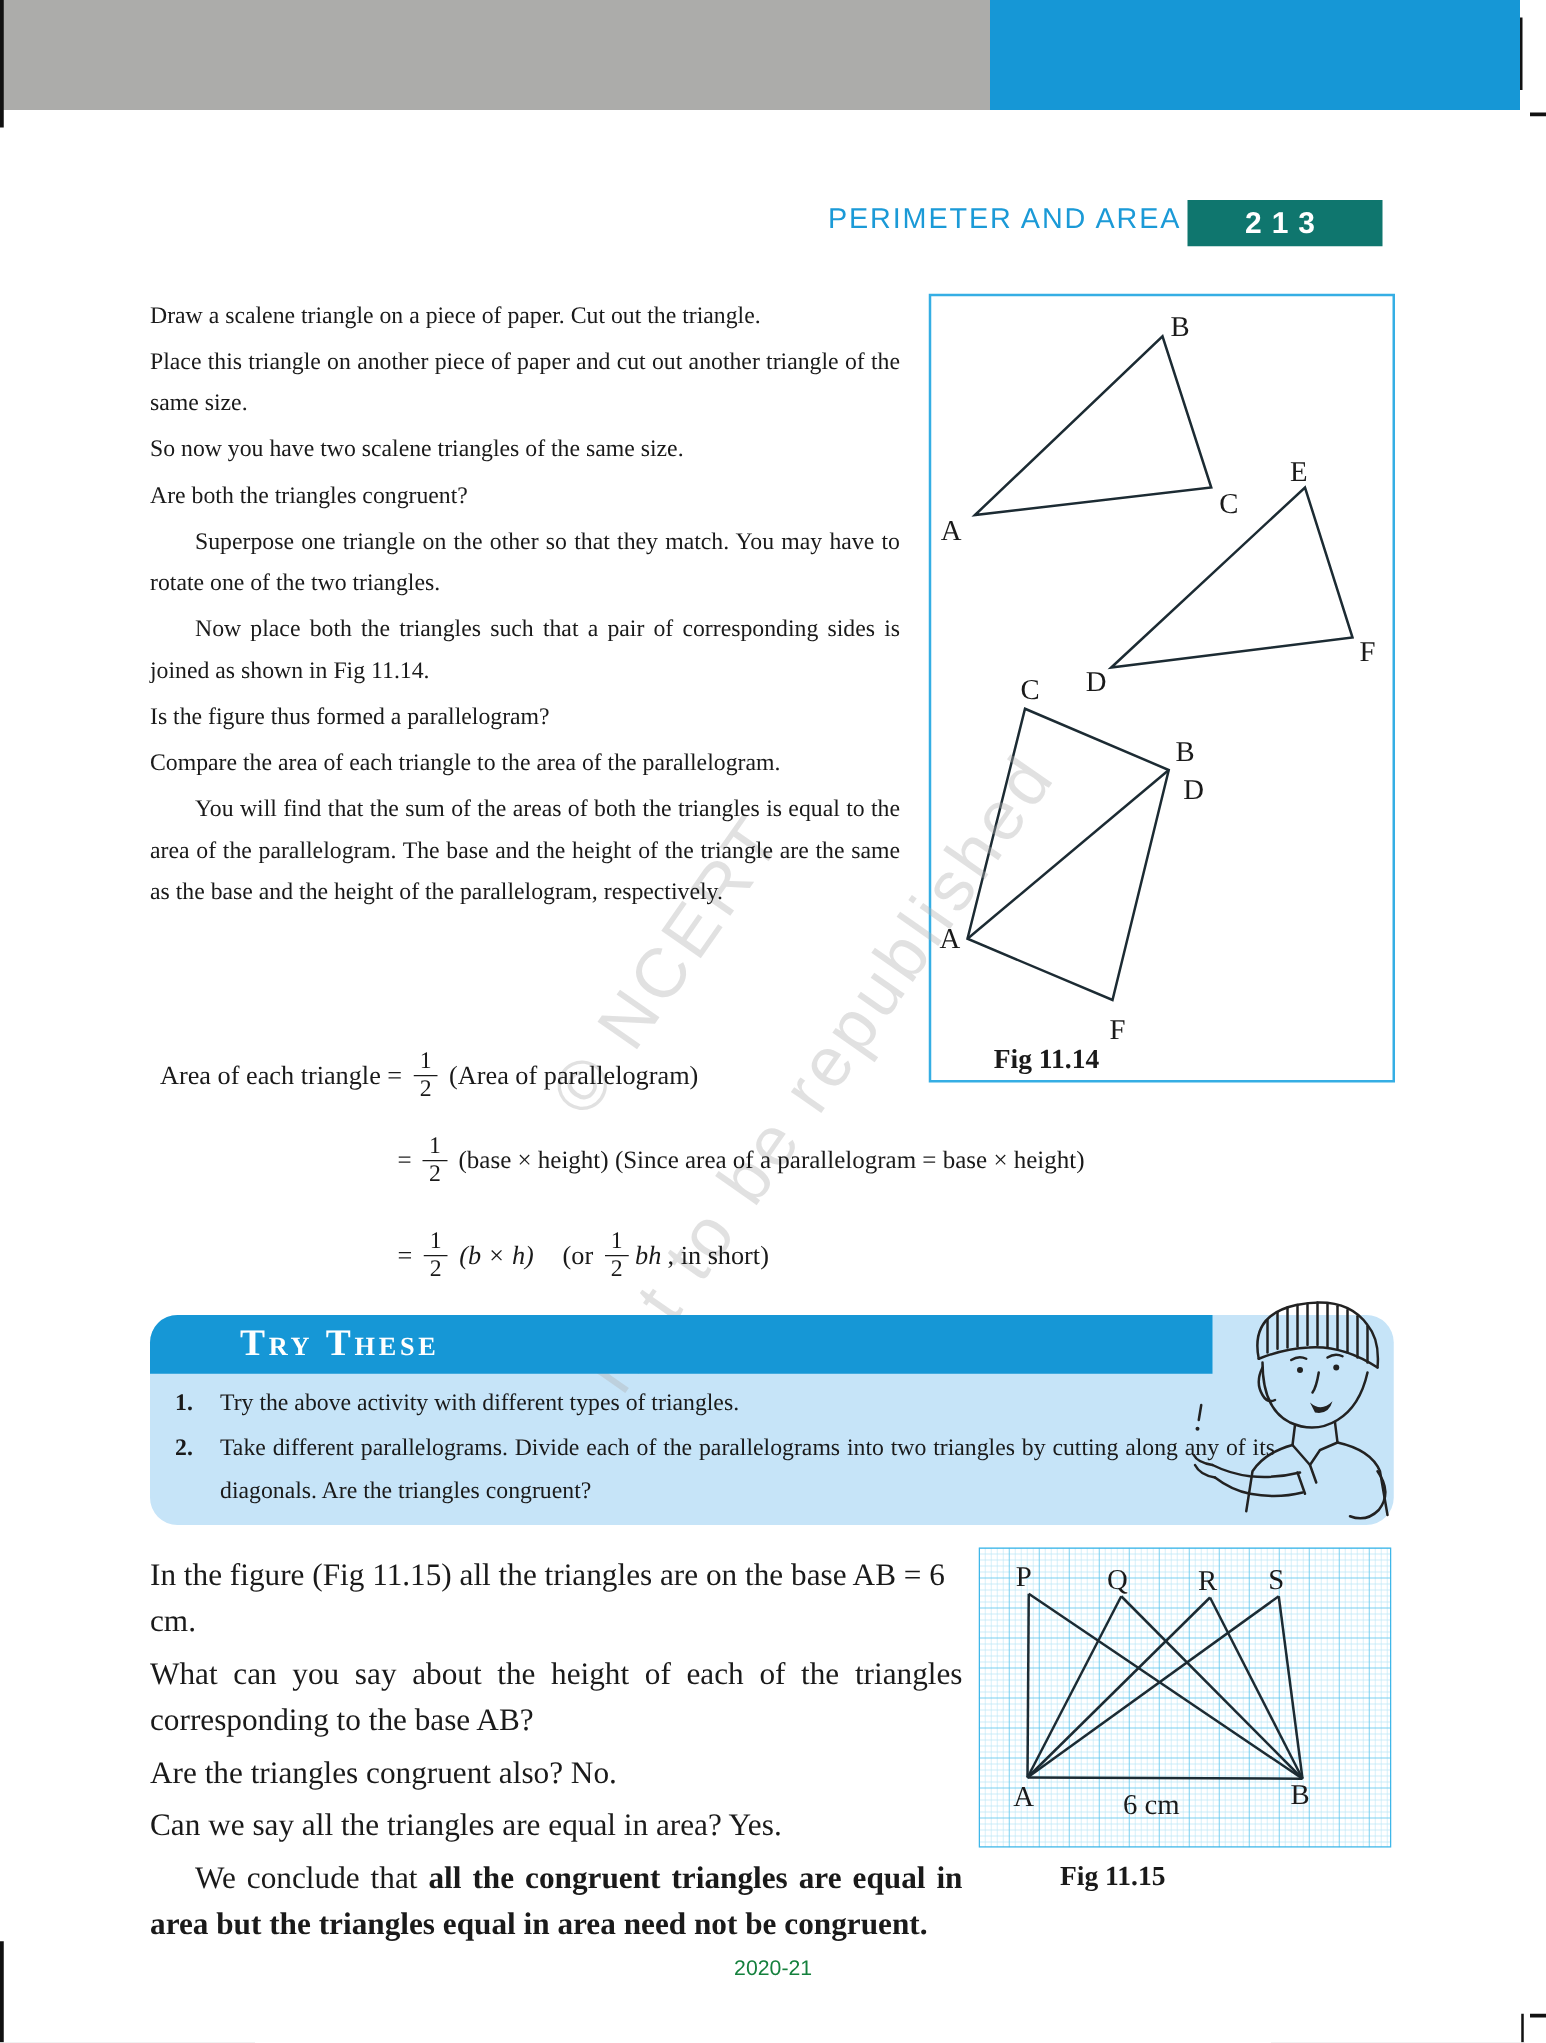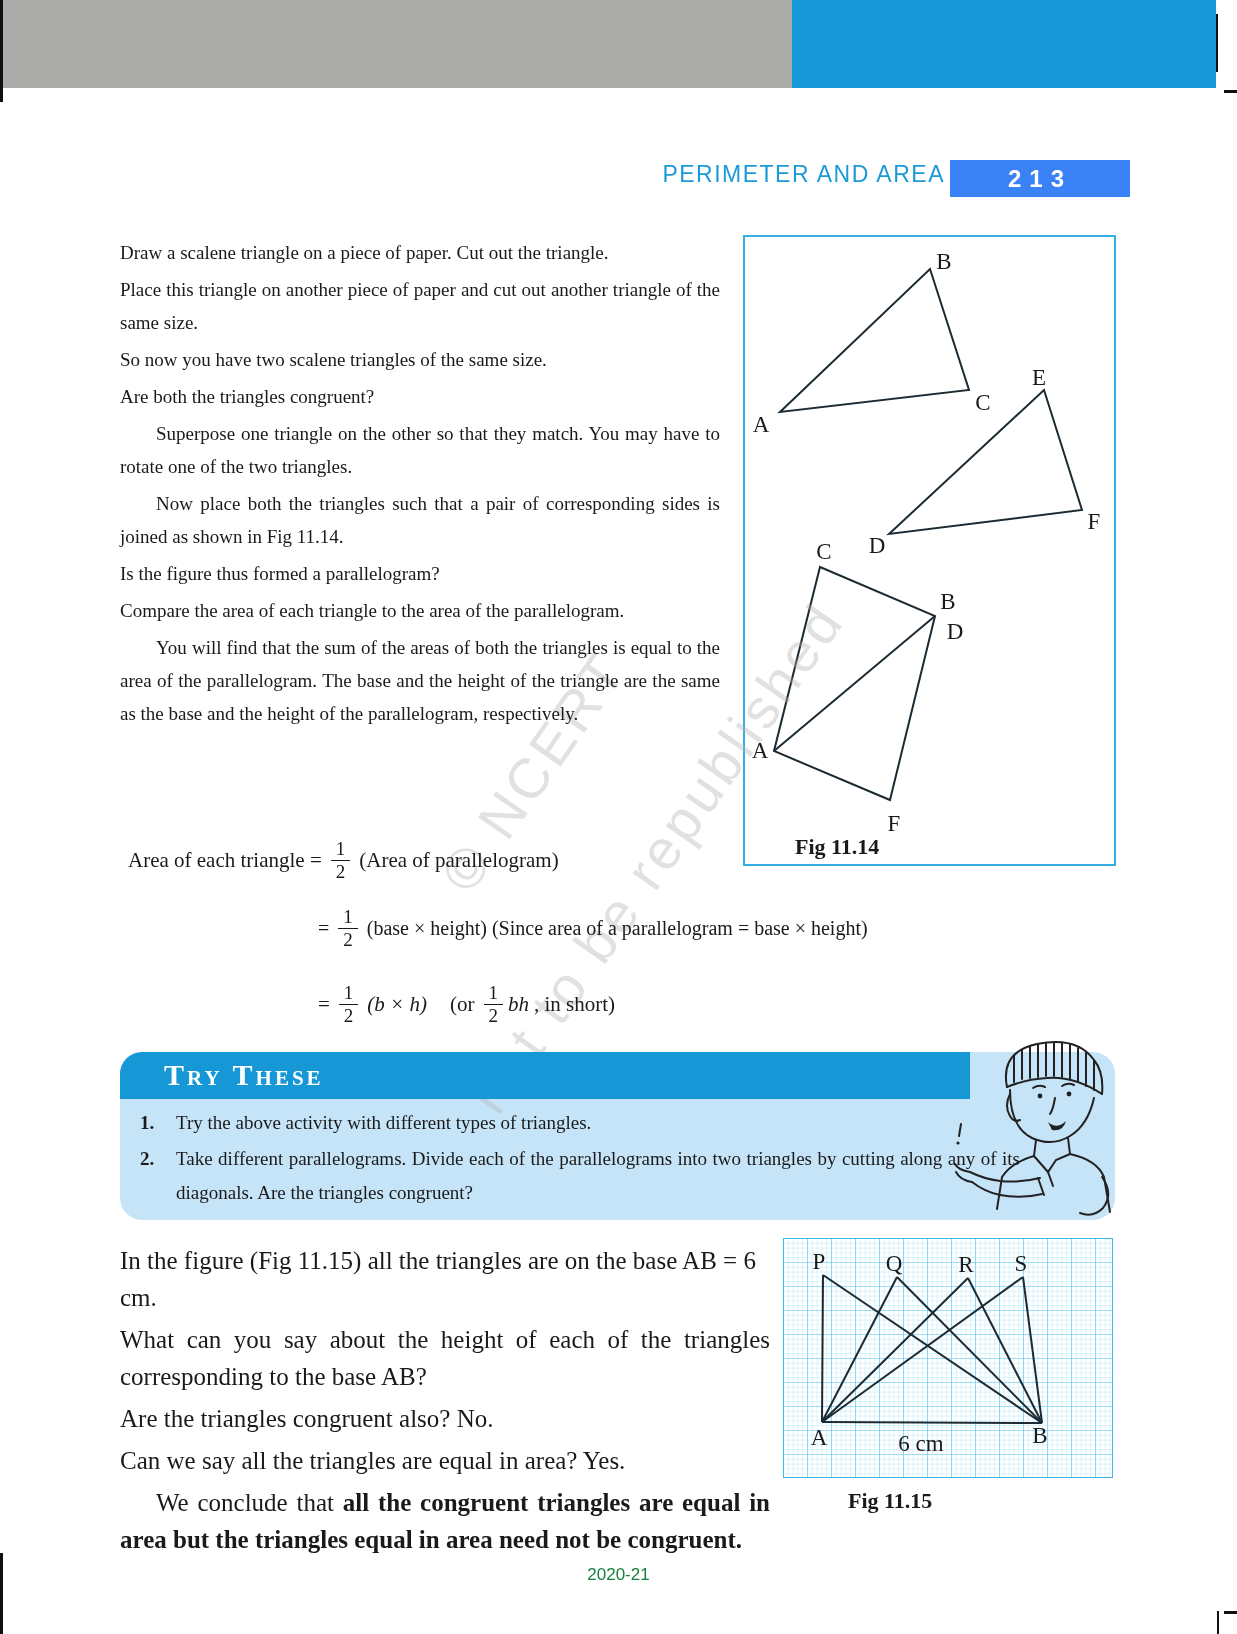--- a/index.html
+++ b/index.html
@@ -14,21 +14,21 @@
   .bar-blue{position:absolute;left:792px;top:0;width:424px;height:88px;background:#1697d6;}
   
   .crop{position:absolute;background:#111;}
   
   .chapter-header{
     position:absolute;left:655px;top:161px;width:290px;text-align:right;
     font-family:"Liberation Sans", sans-serif;font-size:23px;letter-spacing:1.5px;
     color:#1b9ad7;
   }
   .page-badge{
-    position:absolute;left:950px;top:160px;width:180px;height:37px;background:#3b82f6;
+    position:absolute;left:950px;top:160px;width:156px;height:37px;background:#0f766e;
     display:flex;align-items:center;justify-content:center;
   }
   .page-badge span{
     color:#fff;font-family:"Liberation Sans", sans-serif;font-weight:bold;
     font-size:24px;letter-spacing:8px;
   }
   
   .text-col{
     position:absolute;left:120px;top:236px;width:600px;font-size:19px;line-height:33px;
     z-index:3;
@@ -39,21 +39,21 @@
   
   .formula{position:absolute;display:flex;align-items:center;gap:9px;font-size:21px;z-index:3;}
   .frac{display:inline-block;text-align:center;line-height:1.15;font-size:19px;}
   .frac .num{padding:0 5px;border-bottom:1.6px solid #1a1a1a;}
   .frac .den{padding:0 5px;}
   .ital{font-style:italic;}
   
   .try-panel{position:absolute;left:120px;top:1052px;width:995px;height:168px;background:#c6e4f8;border-radius:22px;z-index:1;}
   .try-bar{position:absolute;left:120px;top:1052px;width:850px;height:47px;background:#1697d6;border-radius:22px 0 0 0;z-index:2;}
   .try-title{
-    position:absolute;left:164px;top:1058px;z-index:3;color:#ffffff;
+    position:absolute;left:192px;top:1058px;z-index:3;color:#ffffff;
     font-variant:small-caps;font-weight:bold;font-size:30px;letter-spacing:3px;
     font-family:"Liberation Serif", serif;
   }
   .try-list{position:absolute;left:140px;top:1106px;width:880px;z-index:3;font-size:19px;line-height:34px;}
   .try-item{display:flex;margin-bottom:2px;}
   .try-item .no{width:36px;font-weight:bold;flex:0 0 36px;}
   .try-item .txt{flex:1;text-align:justify;}
   
   .fig14-box{position:absolute;left:743px;top:235px;width:369px;height:627px;border:2px solid #35aee4;background:#fff;z-index:1;}
   .fig-caption{position:absolute;z-index:3;font-weight:bold;font-size:22px;text-align:left;}

